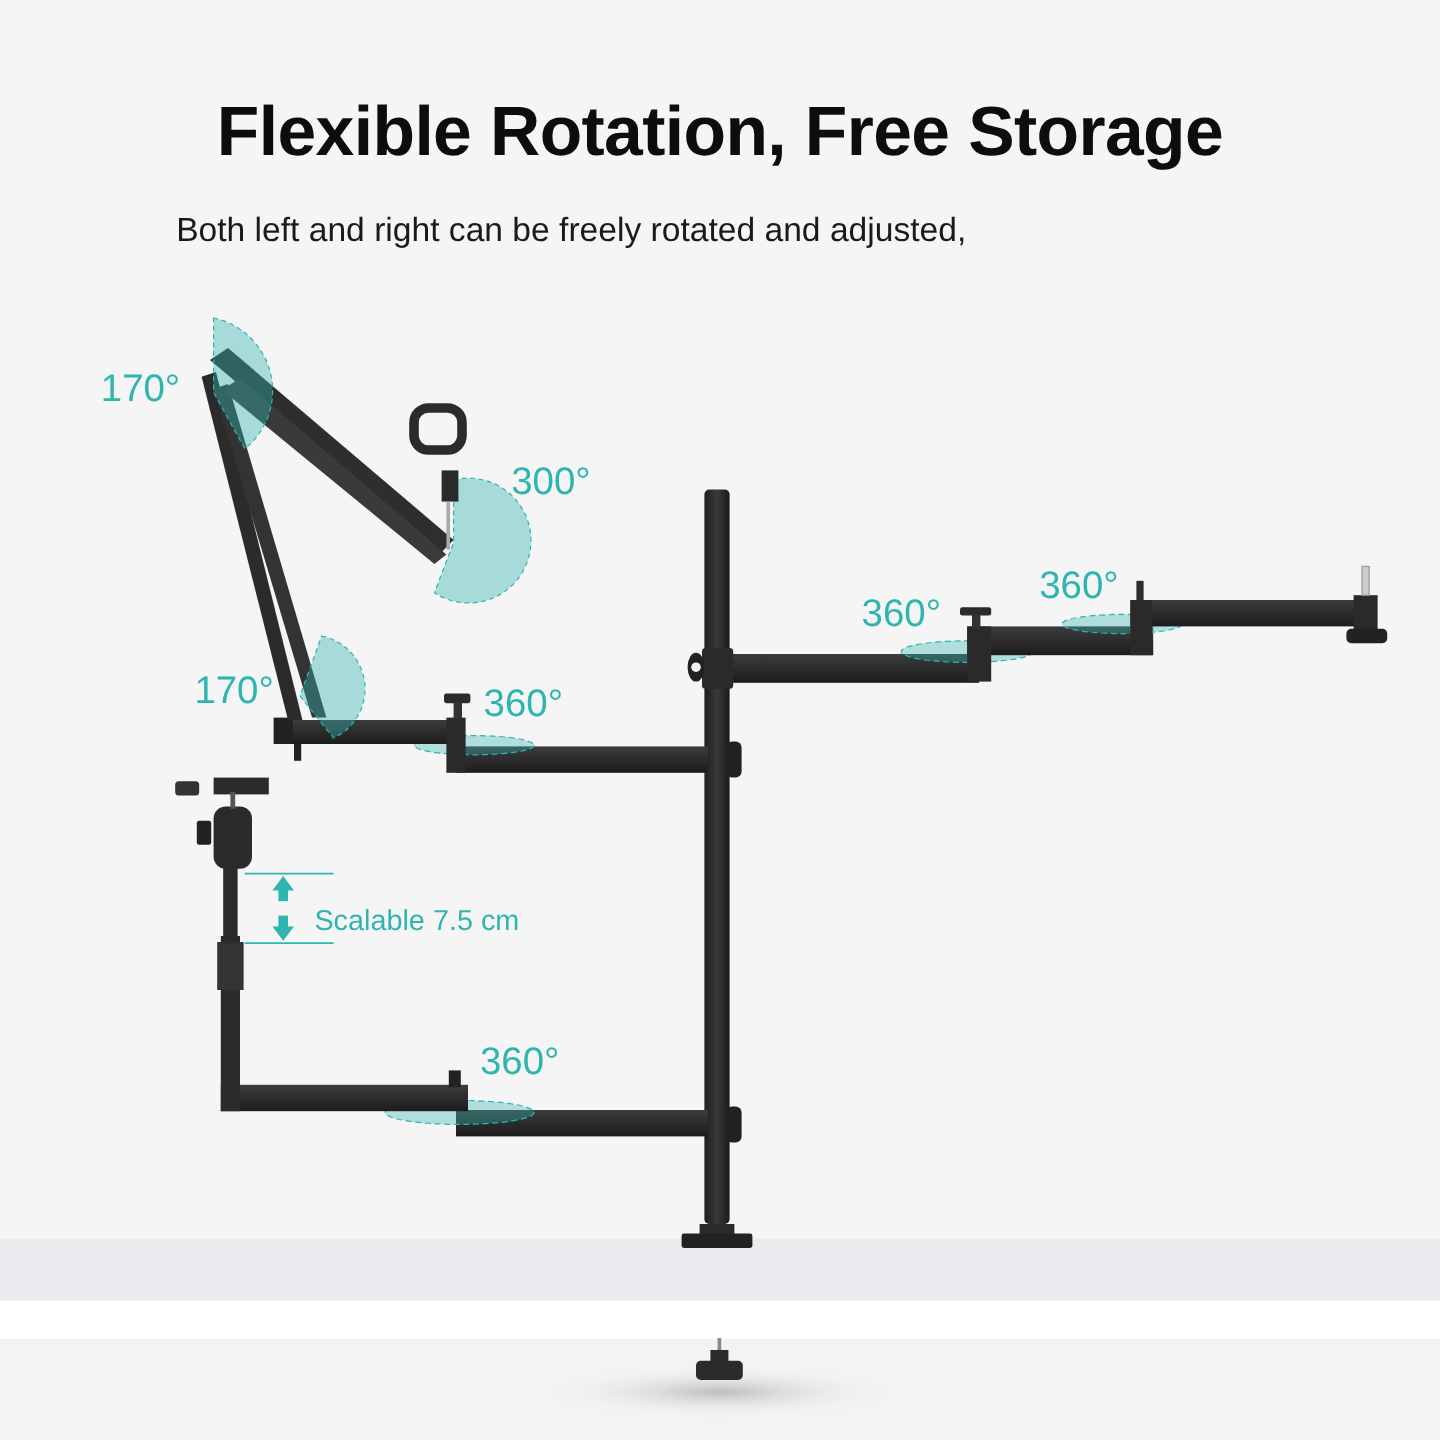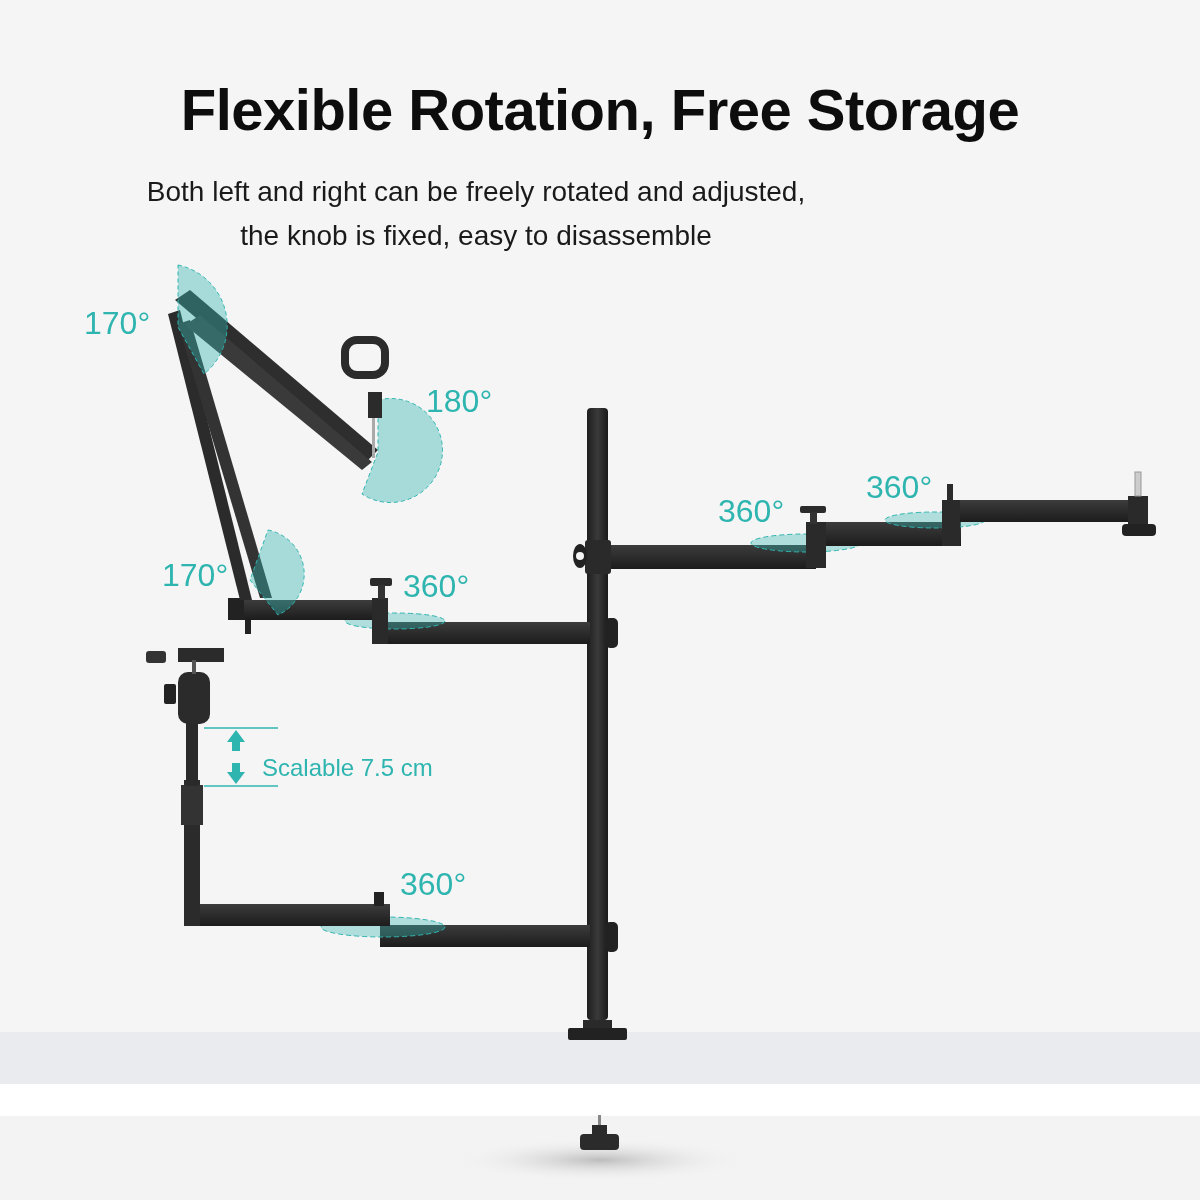--- a/index.html
+++ b/index.html
@@ -23,21 +23,20 @@
     }
     .scalable { font-size: 24px; }
     svg.scene { position: absolute; left: 0; top: 0; }
   </style>
 </head>
 <body>
 
 <h1 class="title">Flexible Rotation, Free Storage</h1>
 <div class="subtitle">
   <span>Both left and right can be freely rotated and adjusted,</span>
-  <span>the knob is fixed, easy to disassemble</span>
 </div>
 
 <svg class="scene" width="1200" height="1200" viewBox="0 0 1200 1200">
   <defs>
     <linearGradient id="pole" x1="0" x2="1">
       <stop offset="0" stop-color="#1e1e1e"></stop>
         <stop offset="0.5" stop-color="#3a3a3a"></stop>
         <stop offset="1" stop-color="#1a1a1a"></stop>
     </linearGradient>
     <linearGradient id="arm" x1="0" y1="0" x2="0" y2="1">
@@ -133,19 +132,19 @@
     <line x1="204" y1="728" x2="278" y2="728" stroke-width="1.5"></line>
     <line x1="204" y1="786" x2="278" y2="786" stroke-width="1.5"></line>
     <polygon points="236,730 245,742 227,742" stroke="none"></polygon>
     <rect x="232" y="741" width="8" height="10" stroke="none"></rect>
     <rect x="232" y="763" width="8" height="10" stroke="none"></rect>
     <polygon points="236,784 245,772 227,772" stroke="none"></polygon>
   </g>
 </svg>
 
 <div class="label" style="left:84px;top:305px;">170°</div>
-<div class="label" style="left:426px;top:383px;">180°</div>
+<div class="label" style="left:426px;top:383px;">300°</div>
 <div class="label" style="left:162px;top:557px;">170°</div>
 <div class="label" style="left:403px;top:568px;">360°</div>
 <div class="label" style="left:718px;top:493px;">360°</div>
 <div class="label" style="left:866px;top:469px;">360°</div>
 <div class="label" style="left:400px;top:866px;">360°</div>
 <div class="label scalable" style="left:262px;top:754px;">Scalable 7.5 cm</div>
 
 </body></html>

